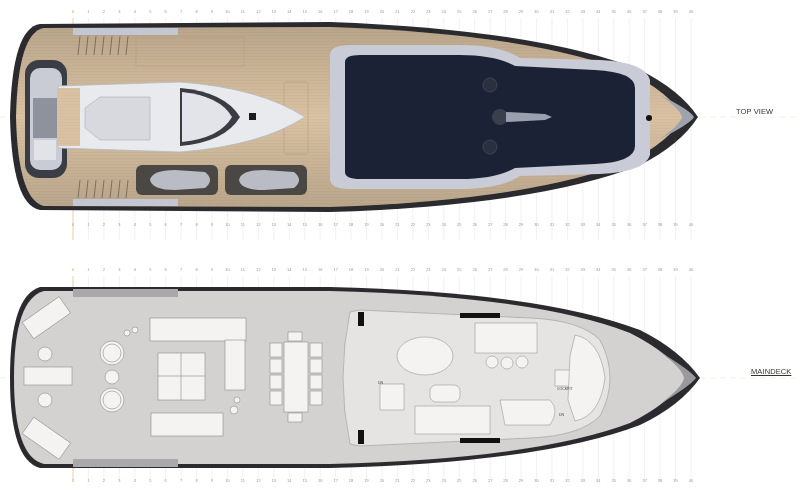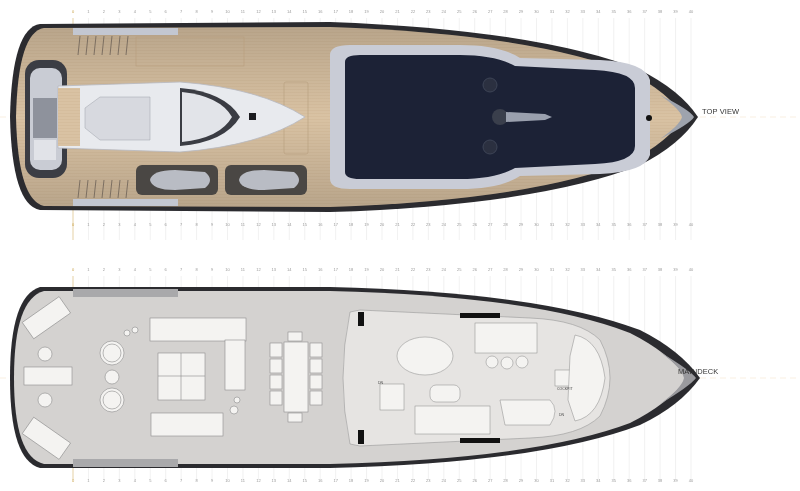--- a/index.html
+++ b/index.html
@@ -402,18 +402,18 @@
       <span class="tick" style="left: 675.55px; top: 222px;">39</span>
       <span class="tick" style="left: 675.55px; top: 267px;">39</span>
       <span class="tick" style="left: 675.55px; top: 478px;">39</span>
       <span class="tick" style="left: 691px; top: 9px;">40</span>
       <span class="tick" style="left: 691px; top: 222px;">40</span>
       <span class="tick" style="left: 691px; top: 267px;">40</span>
       <span class="tick" style="left: 691px; top: 478px;">40</span>
     </div>
 
   
-  <span class="label" style="left:702px;top:107px;">TOP VIEW</span>
-  <span class="label" style="left:678px;top:367px;">MAINDECK</span>
+  <span class="label" style="left:736px;top:107px;">TOP VIEW</span>
+  <span class="label" style="left:751px;top:367px;text-decoration:underline;">MAINDECK</span>
   <span class="tiny" style="left:378px;top:381px;">DN</span>
   <span class="tiny" style="left:559px;top:413px;">DN</span>
   <span class="tiny" style="left:557px;top:387px;">COCKPIT</span>
 </div>
 
 </body></html>

